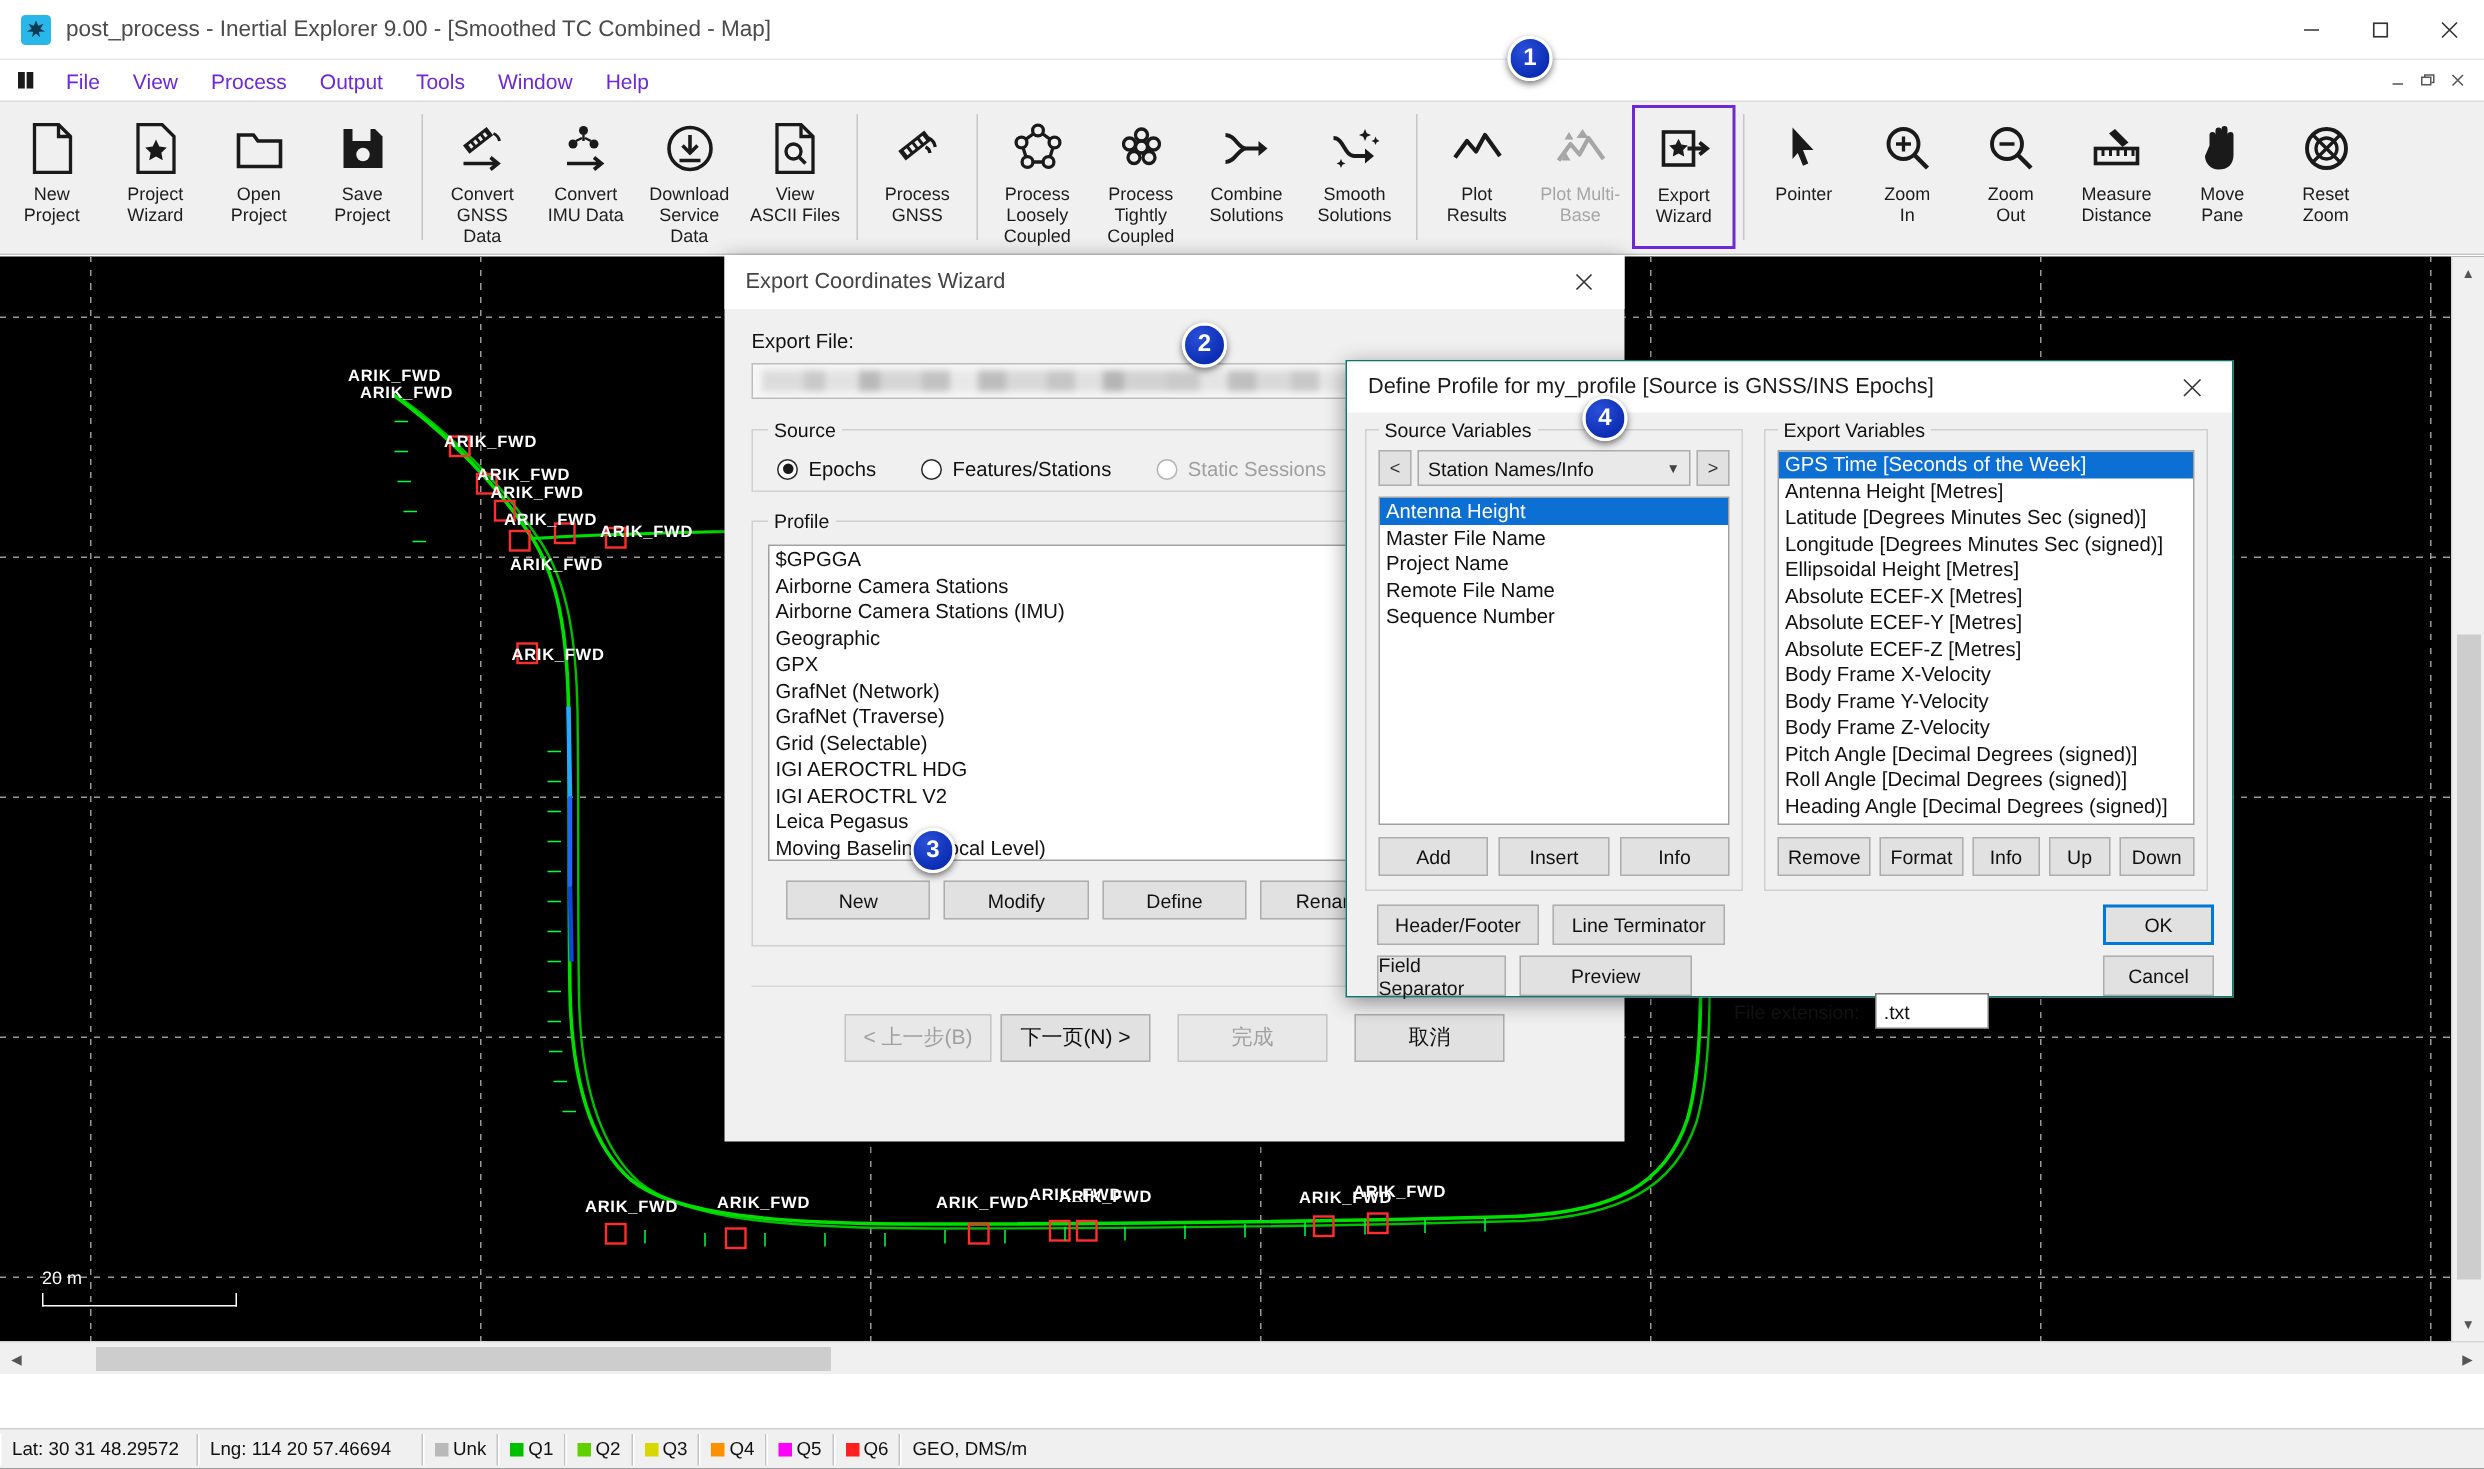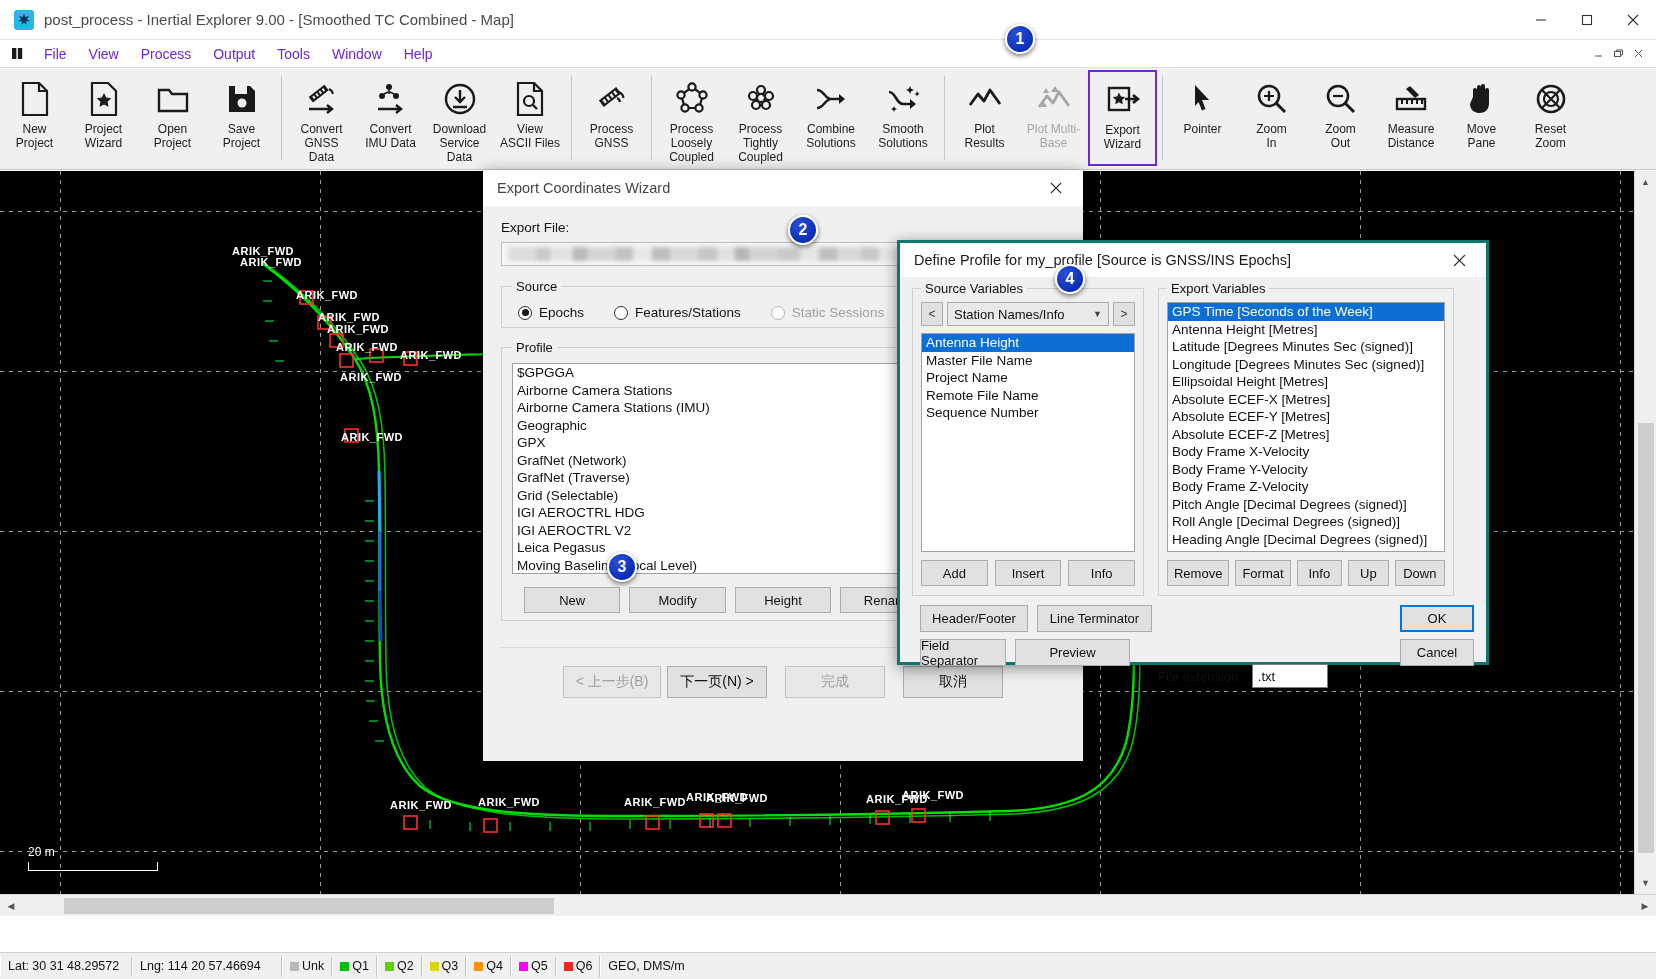--- a/index.html
+++ b/index.html
@@ -153,21 +153,21 @@
   }
   .listbox .opt { padding:1px 4px;line-height:15.5px;white-space:nowrap; }
   .listbox .opt.sel { background:#0b6fd4;color:#fff; }
   .lb-scroll {
     position:absolute;right:0;top:0;bottom:0;width:17px;background:#f0f0f0;border-left:1px solid #d4d4d4;
     display:flex;flex-direction:column;align-items:center;
   }
   .lb-arrow{ width:17px;height:17px;display:flex;align-items:center;justify-content:center;color:#505050;font-size:8px; }
   .lb-thumb{ width:15px;background:#cdcdcd;margin:1px 0; }
 
-  #defprofile { left:897px; top:240px; width:592px; height:425px; border:3px solid #0f766e; }
+  #defprofile { left:897px; top:240px; width:592px; height:425px; border:1px solid #0f766e; }
   #defprofile .body { padding:4px 12px 10px 12px; position:relative; }
 
   .combo {
     background:#e9e9e9;border:1px solid #acacac;height:24px;display:flex;align-items:center;
     padding:0 6px;font-size:13px;color:#111;position:relative;
   }
   .combo .arrow{ margin-left:auto;color:#444;font-size:9px; }
   .sqbtn{
     width:22px;height:24px;background:#e1e1e1;border:1px solid #adadad;
     display:flex;align-items:center;justify-content:center;font-size:12px;color:#333;
@@ -690,21 +690,21 @@
           <span class="dot"></span>
           <span>Features/Stations</span>
         </div>
         <div class="radio dis">
           <span class="dot"></span>
           <span>Static Sessions</span>
         </div>
       </div>
     </fieldset>
 
-    <fieldset class="grp" style="padding-bottom:7px;">
+    <fieldset class="grp" style="padding-bottom:17px;">
       <legend>Profile</legend>
 
       <div class="listbox" style="height:211px;margin-bottom:13px;">
         <div class="opt">$GPGGA</div>
         <div class="opt">Airborne Camera Stations</div>
         <div class="opt">Airborne Camera Stations (IMU)</div>
         <div class="opt">Geographic</div>
         <div class="opt">GPX</div>
         <div class="opt">GrafNet (Network)</div>
         <div class="opt">GrafNet (Traverse)</div>
@@ -718,21 +718,21 @@
           <div class="lb-arrow">▲</div>
           <div class="lb-thumb" style="height:96px"></div>
           <div style="flex:1"></div>
           <div class="lb-arrow">▼</div>
         </div>
       </div>
 
       <div style="display:flex;gap:9px;padding:0 12px;">
         <div class="btn" style="flex:1">New</div>
         <div class="btn" style="flex:1">Modify</div>
-        <div class="btn" style="flex:1">Height</div>
+        <div class="btn" style="flex:1">Define</div>
         <div class="btn" style="flex:1">Rename</div>
         <div class="btn" style="flex:1">Copy</div>
       </div>
     </fieldset>
 
     <div style="height:1px;background:#d8d8d8;margin:26px 0 18px 0;"></div>
 
     <div style="display:flex;gap:2px;justify-content:center;align-items:center;">
       <div class="btn disabled" style="width:98px;height:32px;font-size:14px;">&lt; 上一步(B)</div>
       <div class="btn" style="width:100px;height:32px;font-size:14px;margin-left:4px;">下一页(N) &gt;</div>
@@ -748,21 +748,21 @@
     <span class="dlg-close">
       <svg width="13" height="13" viewBox="0 0 13 13">
           <path d="M1 1l11 11M12 1L1 12" stroke="currentColor" stroke-width="1.1"></path>
         </svg>
     </span>
   </div>
 
   <div class="body">
     <div style="display:flex;gap:14px;">
 
-      <fieldset class="grp" style="width:232px;padding:6px 8px 9px 8px;">
+      <fieldset class="grp" style="width:252px;padding:6px 8px 9px 8px;">
         <legend>Source Variables</legend>
         <div style="display:flex;gap:4px;margin-bottom:7px;">
           <div class="sqbtn">&lt;</div>
           <div class="combo" style="flex:1">
             <span>Station Names/Info</span>
             <span class="arrow">▼</span>
           </div>
           <div class="sqbtn">&gt;</div>
         </div>
         <div class="listbox" style="height:219px;margin-bottom:8px;">

